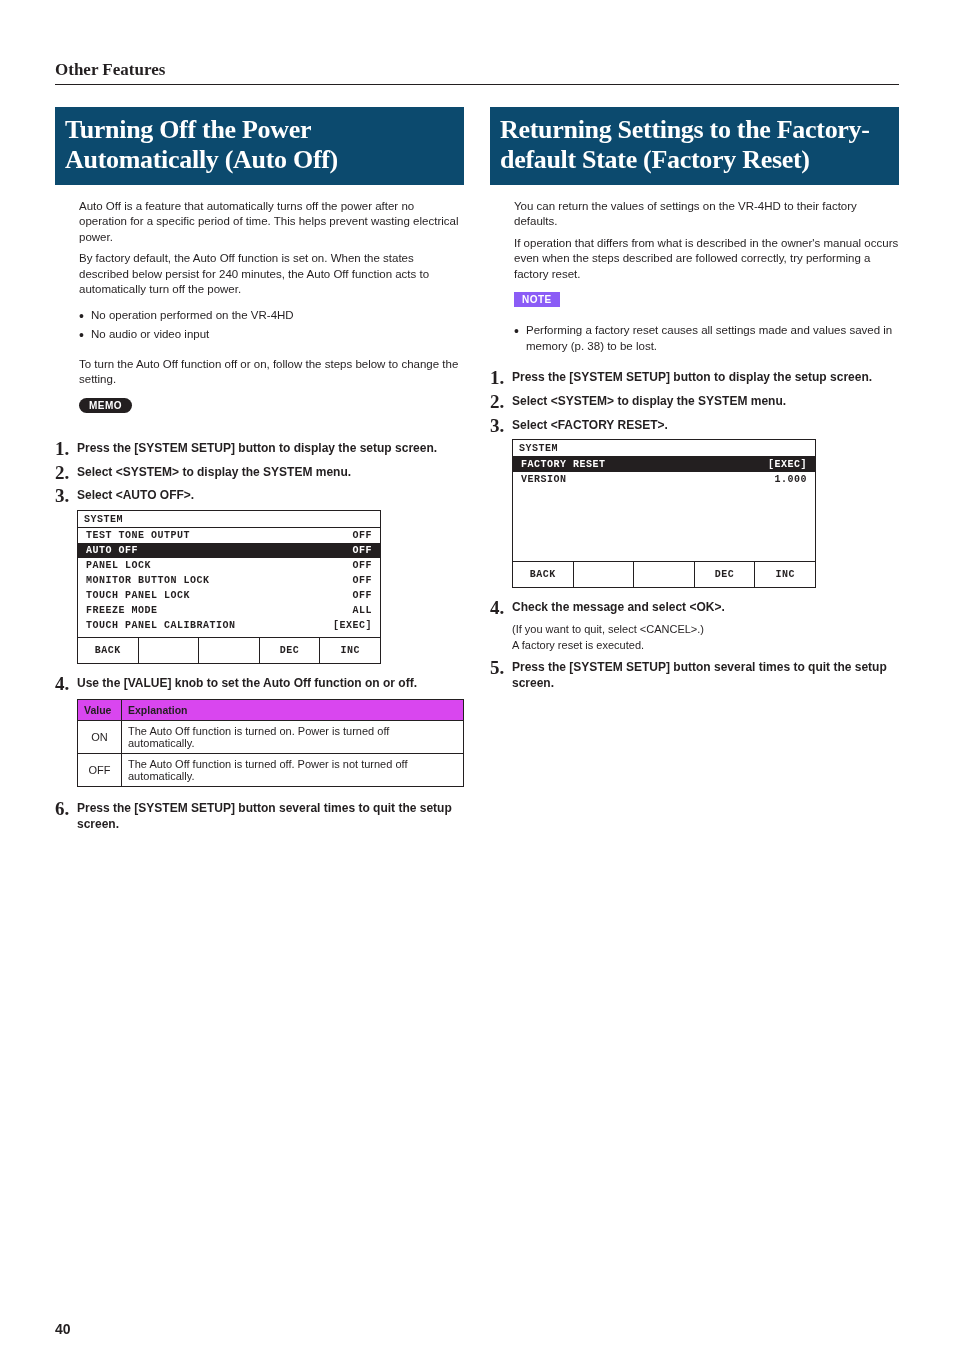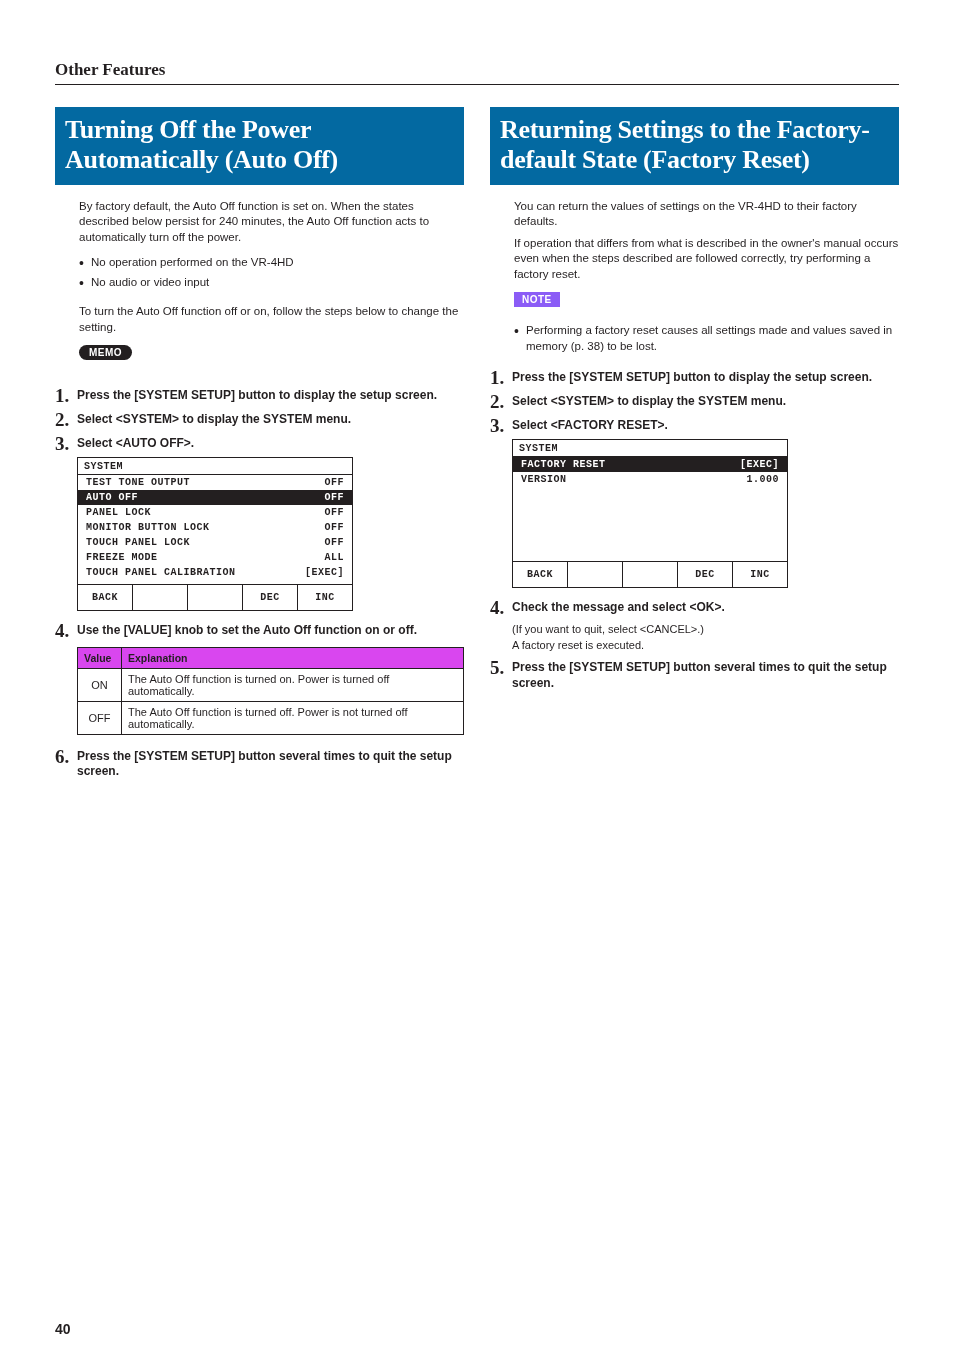--- a/index.html
+++ b/index.html
@@ -17,21 +17,21 @@
     font-weight: 600;
     border-bottom: 1px solid #231f20;
     padding-bottom: 4px;
     margin-bottom: 22px;
     font-family: "Times New Roman", serif;
     font-stretch: condensed;
   }
   .cols { display: flex; gap: 26px; }
   .col { flex: 1; }
   .hbar {
-    background: #0369a1;
+    background: #0c4a6e;
     color: #fff;
     font-family: "Times New Roman", serif;
     font-weight: 600;
     font-size: 26px;
     line-height: 1.15;
     padding: 8px 10px 10px 10px;
     margin-bottom: 14px;
     letter-spacing: -0.3px;
   }
   .body-indent { padding-left: 24px; }
@@ -64,21 +64,21 @@
   .step-list-compact { margin-top: 16px; }
   .step { font-size: 12px; font-weight: 700; margin: 8px 0 6px 0; position: relative; padding-left: 22px; line-height: 1.3; }
   .step .num {
     position: absolute; left: 0; top: -4px;
     font-family: "Times New Roman", serif;
     font-size: 19px; font-weight: 700;
   }
   .step-sub { font-size: 11px; font-weight: 400; margin-left: 22px; margin-top: 2px; margin-bottom: 2px; line-height: 1.3; }
   .menu-shot {
     border: 1px solid #231f20;
-    width: 276px;
+    width: 304px;
     margin: 6px 0 12px 22px;
     font-family: "Courier New", monospace;
     font-size: 11px;
     font-weight: 700;
     color: #231f20;
     letter-spacing: 0.5px;
   }
   .menu-title { background: #fff; padding: 3px 6px 2px 6px; border-bottom: 1px solid #231f20; font-size: 10px; }
   .menu-row { display: flex; justify-content: space-between; padding: 2px 8px; font-size: 10px; gap: 20px; }
   .menu-row.sel { background: #231f20; color: #fff; }
@@ -114,20 +114,21 @@
 </head>
 <body>
 
 <div class="running-head">Other Features</div>
 
 <div class="cols">
 
   <div class="col">
     <div class="hbar">Turning Off the Power Automatically (Auto Off)</div>
     <div class="body-indent">
+      <p>Auto Off is a feature that automatically turns off the power after no operation for a specific period of time. This helps prevent wasting electrical power.</p>
       <p>By factory default, the Auto Off function is set on. When the states described below persist for 240 minutes, the Auto Off function acts to automatically turn off the power.</p>
       <ul class="bul-list">
         <li>No operation performed on the VR-4HD</li>
         <li>No audio or video input</li>
       </ul>
       <p>To turn the Auto Off function off or on, follow the steps below to change the setting.</p>
       <span class="memo-pill">MEMO</span>
     </div>
 
     <div class="step-list">

